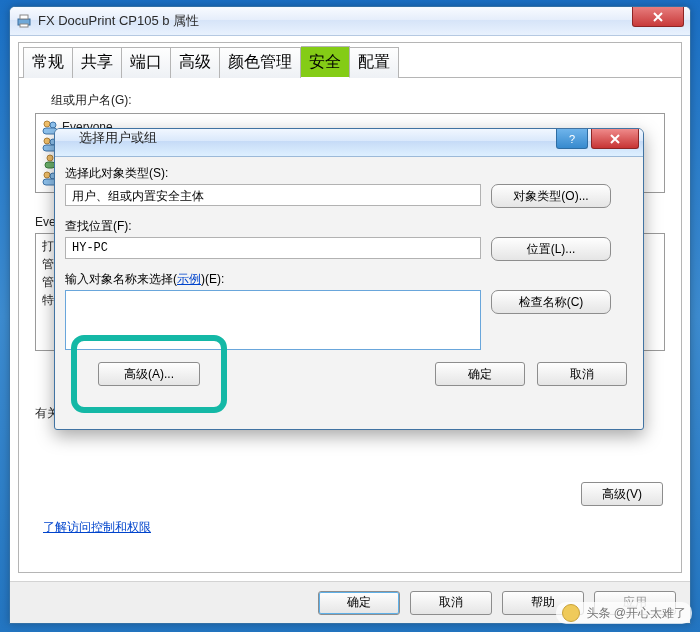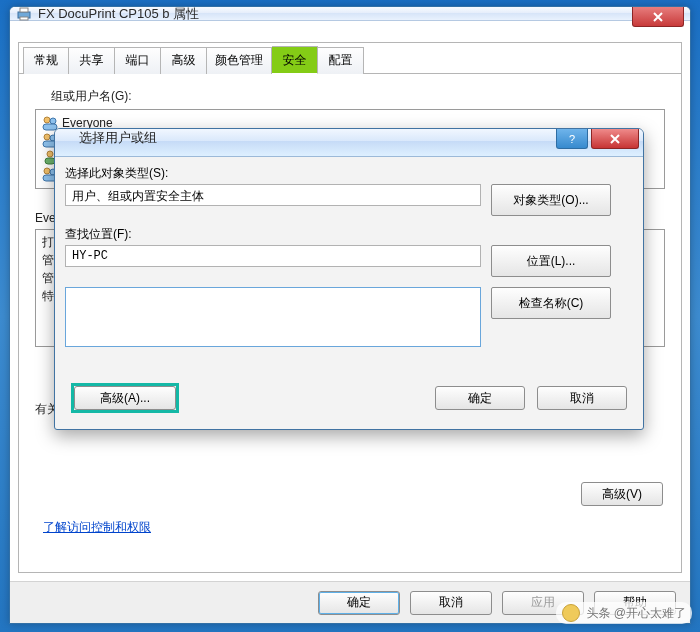--- a/index.html
+++ b/index.html
@@ -1,31 +1,31 @@
 <!DOCTYPE html>
 <html><head>
 <meta charset="utf-8">
 <style>
   * { box-sizing: border-box; font-family: "Microsoft YaHei", "Segoe UI", Tahoma, sans-serif; }
   body { margin: 0; width: 700px; height: 632px; background: linear-gradient(to bottom, #1a6fc4, #3d8cd0 50%, #2375c1); overflow: hidden; position: relative; }
 
   
   .main-window { position: absolute; left: 9px; top: 6px; width: 682px; height: 618px; background: #fff; border: 1px solid #3270a6; border-radius: 6px 6px 0 0; box-shadow: 0 0 8px rgba(0,0,0,.25); overflow: hidden; }
-  .main-titlebar { height: 14px; background: linear-gradient(#f8fbff,#e6eefb 45%,#d6e4f8 46%,#e9f2fe); border-bottom: 1px solid #b5c9e2; display: flex; align-items: center; padding: 0 6px; font-size: 13px; color: #2b2b2b; }
+  .main-titlebar { height: 29px; background: linear-gradient(#f8fbff,#e6eefb 45%,#d6e4f8 46%,#e9f2fe); border-bottom: 1px solid #b5c9e2; display: flex; align-items: center; padding: 0 6px; font-size: 13px; color: #2b2b2b; }
   .main-titlebar .icon { width: 16px; height: 16px; margin-right: 6px; }
   .win-controls { position: absolute; right: 6px; top: 0; display: flex; }
   .win-controls .btn { width: 44px; height: 20px; background: linear-gradient(#57a7e6,#2e7cc1); border: 1px solid #2b5e93; border-top: none; border-radius: 0 0 3px 3px; margin-left: 3px; display: flex; align-items: center; justify-content: center; }
   .win-controls .close { width: 52px; background: linear-gradient(#e77d7d,#c83a3a); border-color: #8d2525; }
   .win-controls svg { pointer-events: none; }
 
   .main-body { position: absolute; left: 8px; right: 8px; top: 35px; bottom: 50px; border: 1px solid #b5b5b5; background: #fff; }
 
   
   .tabs { display: flex; padding: 4px 4px 0 4px; background: #fff; border-bottom: 1px solid #b5b5b5; }
-  .tab { padding: 4px 8px 4px 8px; font-size: 12px; border: 1px solid #b5b5b5; border-bottom: none; background: linear-gradient(#fefefe,#eef1f5); margin-right: 0px; margin-bottom: -1px; min-width: 46px; text-align: center; cursor: default; }
+  .tab { padding: 4px 8px 4px 8px; font-size: 16px; border: 1px solid #b5b5b5; border-bottom: none; background: linear-gradient(#fefefe,#eef1f5); margin-right: 0px; margin-bottom: -1px; min-width: 46px; text-align: center; cursor: default; }
   .tab + .tab { border-left: none; }
   .tab.active { background: #84cc16; border-bottom: 1px solid #fff; position: relative; z-index: 2; padding-top:5px; margin-top:-1px;}
 
   .tab-content { padding: 14px 16px; font-size: 12px; color: #222; }
   .grp-label { margin-bottom: 4px; margin-left: 16px; }
   .userlist { border: 1px solid #9a9a9a; height: 80px; padding: 4px 6px; overflow: hidden; background: #fff; }
   .user-row { display: flex; align-items: center; height: 17px; font-family: Tahoma, sans-serif; }
   .user-ic { width: 16px; height: 16px; margin-right: 4px; }
   .blur { filter: blur(3px); color: #777; }
 
@@ -49,25 +49,25 @@
   .modal { position: absolute; left: 54px; top: 128px; width: 590px; height: 302px; background: #f3f3f3; border: 1px solid #4173a2; border-radius: 6px 6px 3px 3px; box-shadow: 0 6px 18px rgba(0,0,0,.35); overflow: hidden; }
   .modal-titlebar { height: 28px; background: linear-gradient(#f1f7ff,#d9e8fb 45%,#c6dbf7 46%,#def0ff); border-bottom: 1px solid #9cb9d8; display: flex; align-items: flex-start; padding-left: 24px; font-size: 13px; color: #222; }
   .modal-controls { position: absolute; right: 4px; top: 0; display: flex; }
   .modal-controls .btn { width: 32px; height: 20px; background: linear-gradient(#6fb4eb,#378ace); border: 1px solid #2e6da3; border-top: none; border-radius: 0 0 3px 3px; margin-left: 3px; display:flex; align-items:center; justify-content:center;}
   .modal-controls .close { width: 48px; background: linear-gradient(#ef8a8a,#c73434); border-color: #8d2525; }
 
   .modal-body { position: absolute; left: 10px; right: 10px; top: 36px; bottom: 10px; background: #f3f3f3; font-size: 12px; }
   .fld-label { margin-bottom: 2px; }
   .ro-box { border: 1px solid #b2b2b2; background: #fff; height: 22px; padding: 3px 6px; width: 416px; font-size: 12px; font-family: Liberation Mono, monospace; }
   .row-flex { display: flex; align-items: flex-start; gap: 10px; margin-bottom: 10px; }
-  .side-btn { width: 120px; height: 32px; border: 1px solid #8d8d8d; border-radius: 2px; background: linear-gradient(#fefefe,#e5e5e5); font-size: 12px; cursor: default; }
+  .side-btn { width: 120px; height: 24px; border: 1px solid #8d8d8d; border-radius: 7px; background: linear-gradient(#fefefe,#e5e5e5); font-size: 12px; cursor: default; }
   .txtarea { width: 416px; height: 60px; border: 1px solid #69a6db; background: #fff; resize: none; font-size: 12px; padding: 2px 4px; }
 
   .modal-bottom { position: absolute; left: 0; right: 0; bottom: 0; display: flex; align-items: center; padding: 0 6px 6px 6px; }
-  .highlight-box { border: 3px solid #14b8a6; padding: 0; border-radius: 0; }
+  .highlight-box { border: 6px solid #14b8a6; padding: 21px; border-radius: 13px; }
   .highlight-box .wbtn { min-width: 102px; }
   .modal-bottom .spacer { flex: 1; }
   .modal-bottom .ok-cancel { display: flex; gap: 12px; }
   .modal-bottom .ok-cancel .wbtn { min-width: 90px; }
 
   
   .watermark { position: absolute; right: 8px; bottom: 8px; display: flex; align-items: center; gap: 6px; font-size: 12px; color: #777; background: rgba(255,255,255,.75); padding: 2px 6px; border-radius: 10px; }
   .watermark .av { width: 18px; height: 18px; border-radius: 50%; background: #efca5a; border: 1px solid #c9a23a; }
   .watermark .txt { text-shadow: 0 1px 0 #fff; }
 </style>
@@ -151,22 +151,22 @@
     </div>
 
     <div class="link-row">
       <span class="link">了解访问控制和权限</span>
     </div>
   </div>
 
   <div class="main-bottom">
     <button class="wbtn default">确定</button>
     <button class="wbtn">取消</button>
+    <button class="wbtn">帮助</button>
     <button class="wbtn disabled">应用</button>
-    <button class="wbtn">帮助</button>
   </div>
 </div>
 
 <div class="modal">
   <div class="modal-titlebar">
     <span>选择用户或组</span>
     <div class="modal-controls">
       <div class="btn">
         <svg width="10" height="12" viewBox="0 0 10 12">
             <text x="2" y="10" font-size="11" fill="#fff" font-family="Tahoma">?</text>
@@ -186,20 +186,23 @@
       <div class="ro-box">用户、组或内置安全主体</div>
       <button class="side-btn">对象类型(O)...</button>
     </div>
 
     <div class="fld-label">查找位置(F):</div>
     <div class="row-flex">
       <div class="ro-box">HY-PC</div>
       <button class="side-btn">位置(L)...</button>
     </div>
 
+    <div class="fld-label">
+      <span>输入对象名称来选择(</span><span class="link">示例</span><span>)(E):</span>
+    </div>
     <div class="row-flex">
       <textarea class="txtarea" value="" style=""></textarea>
       <button class="side-btn">检查名称(C)</button>
     </div>
 
     <div class="modal-bottom">
       <span class="highlight-box">
         <button class="wbtn">高级(A)...</button>
       </span>
       <span class="spacer"></span>

